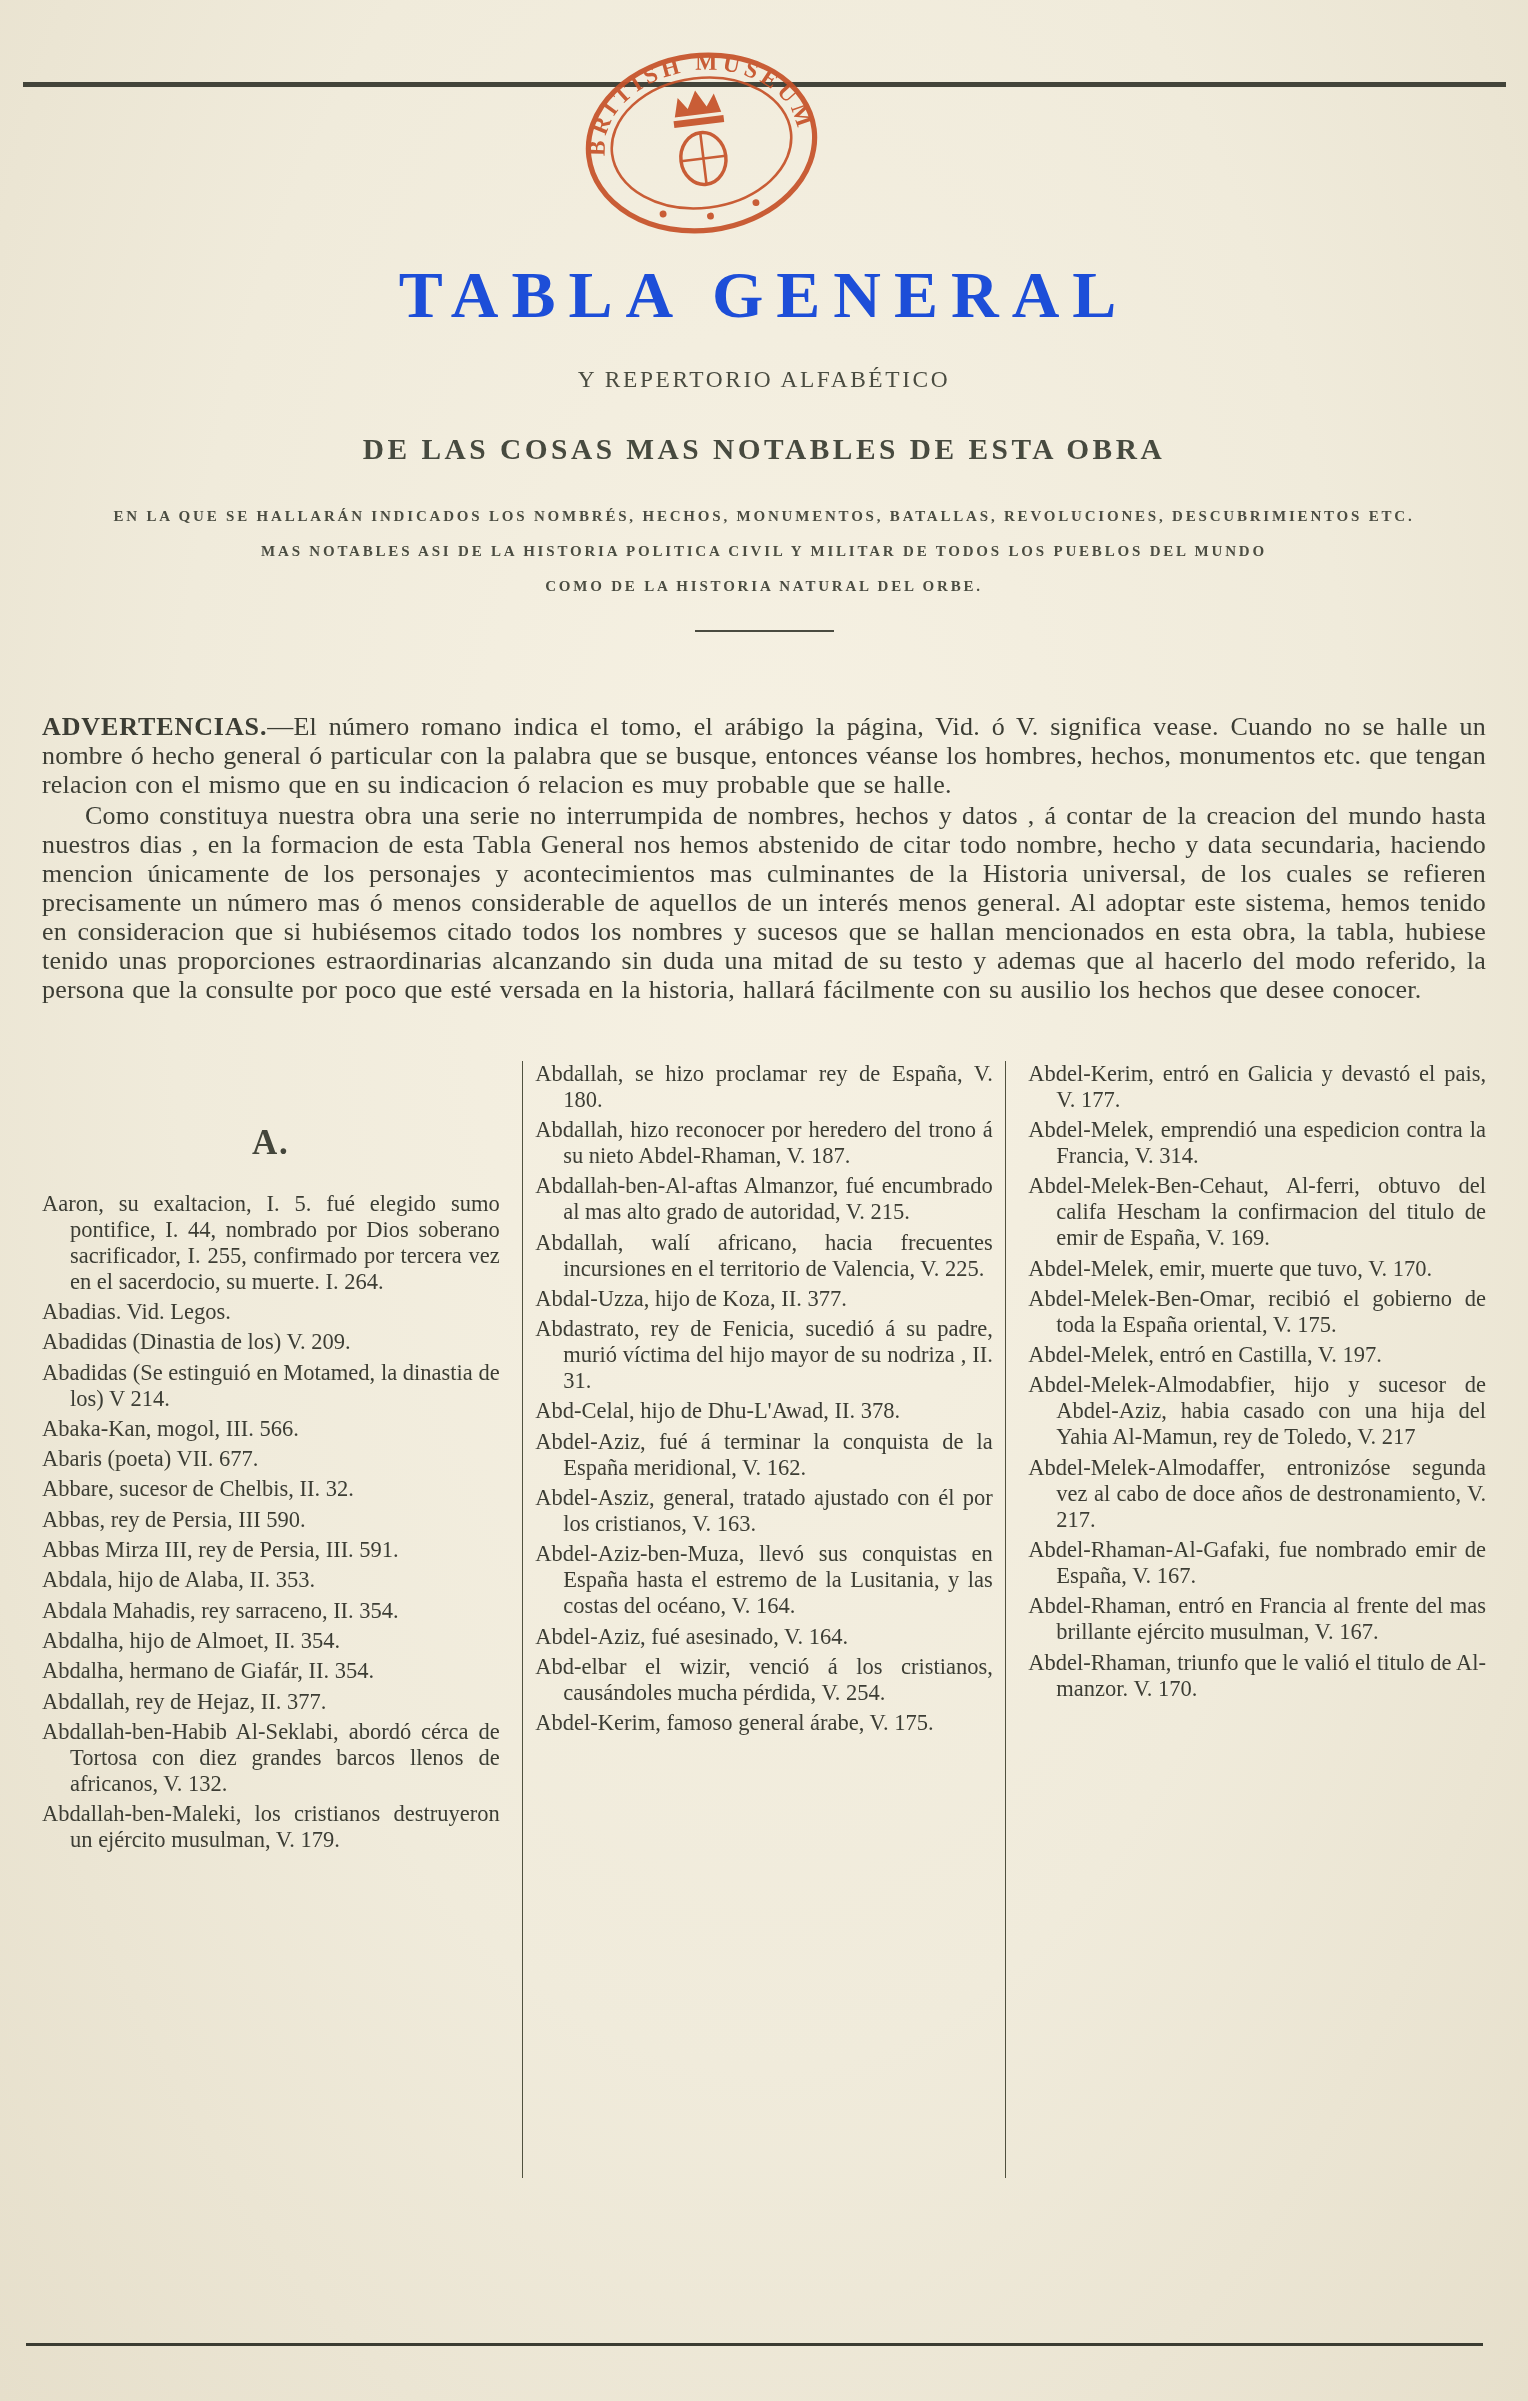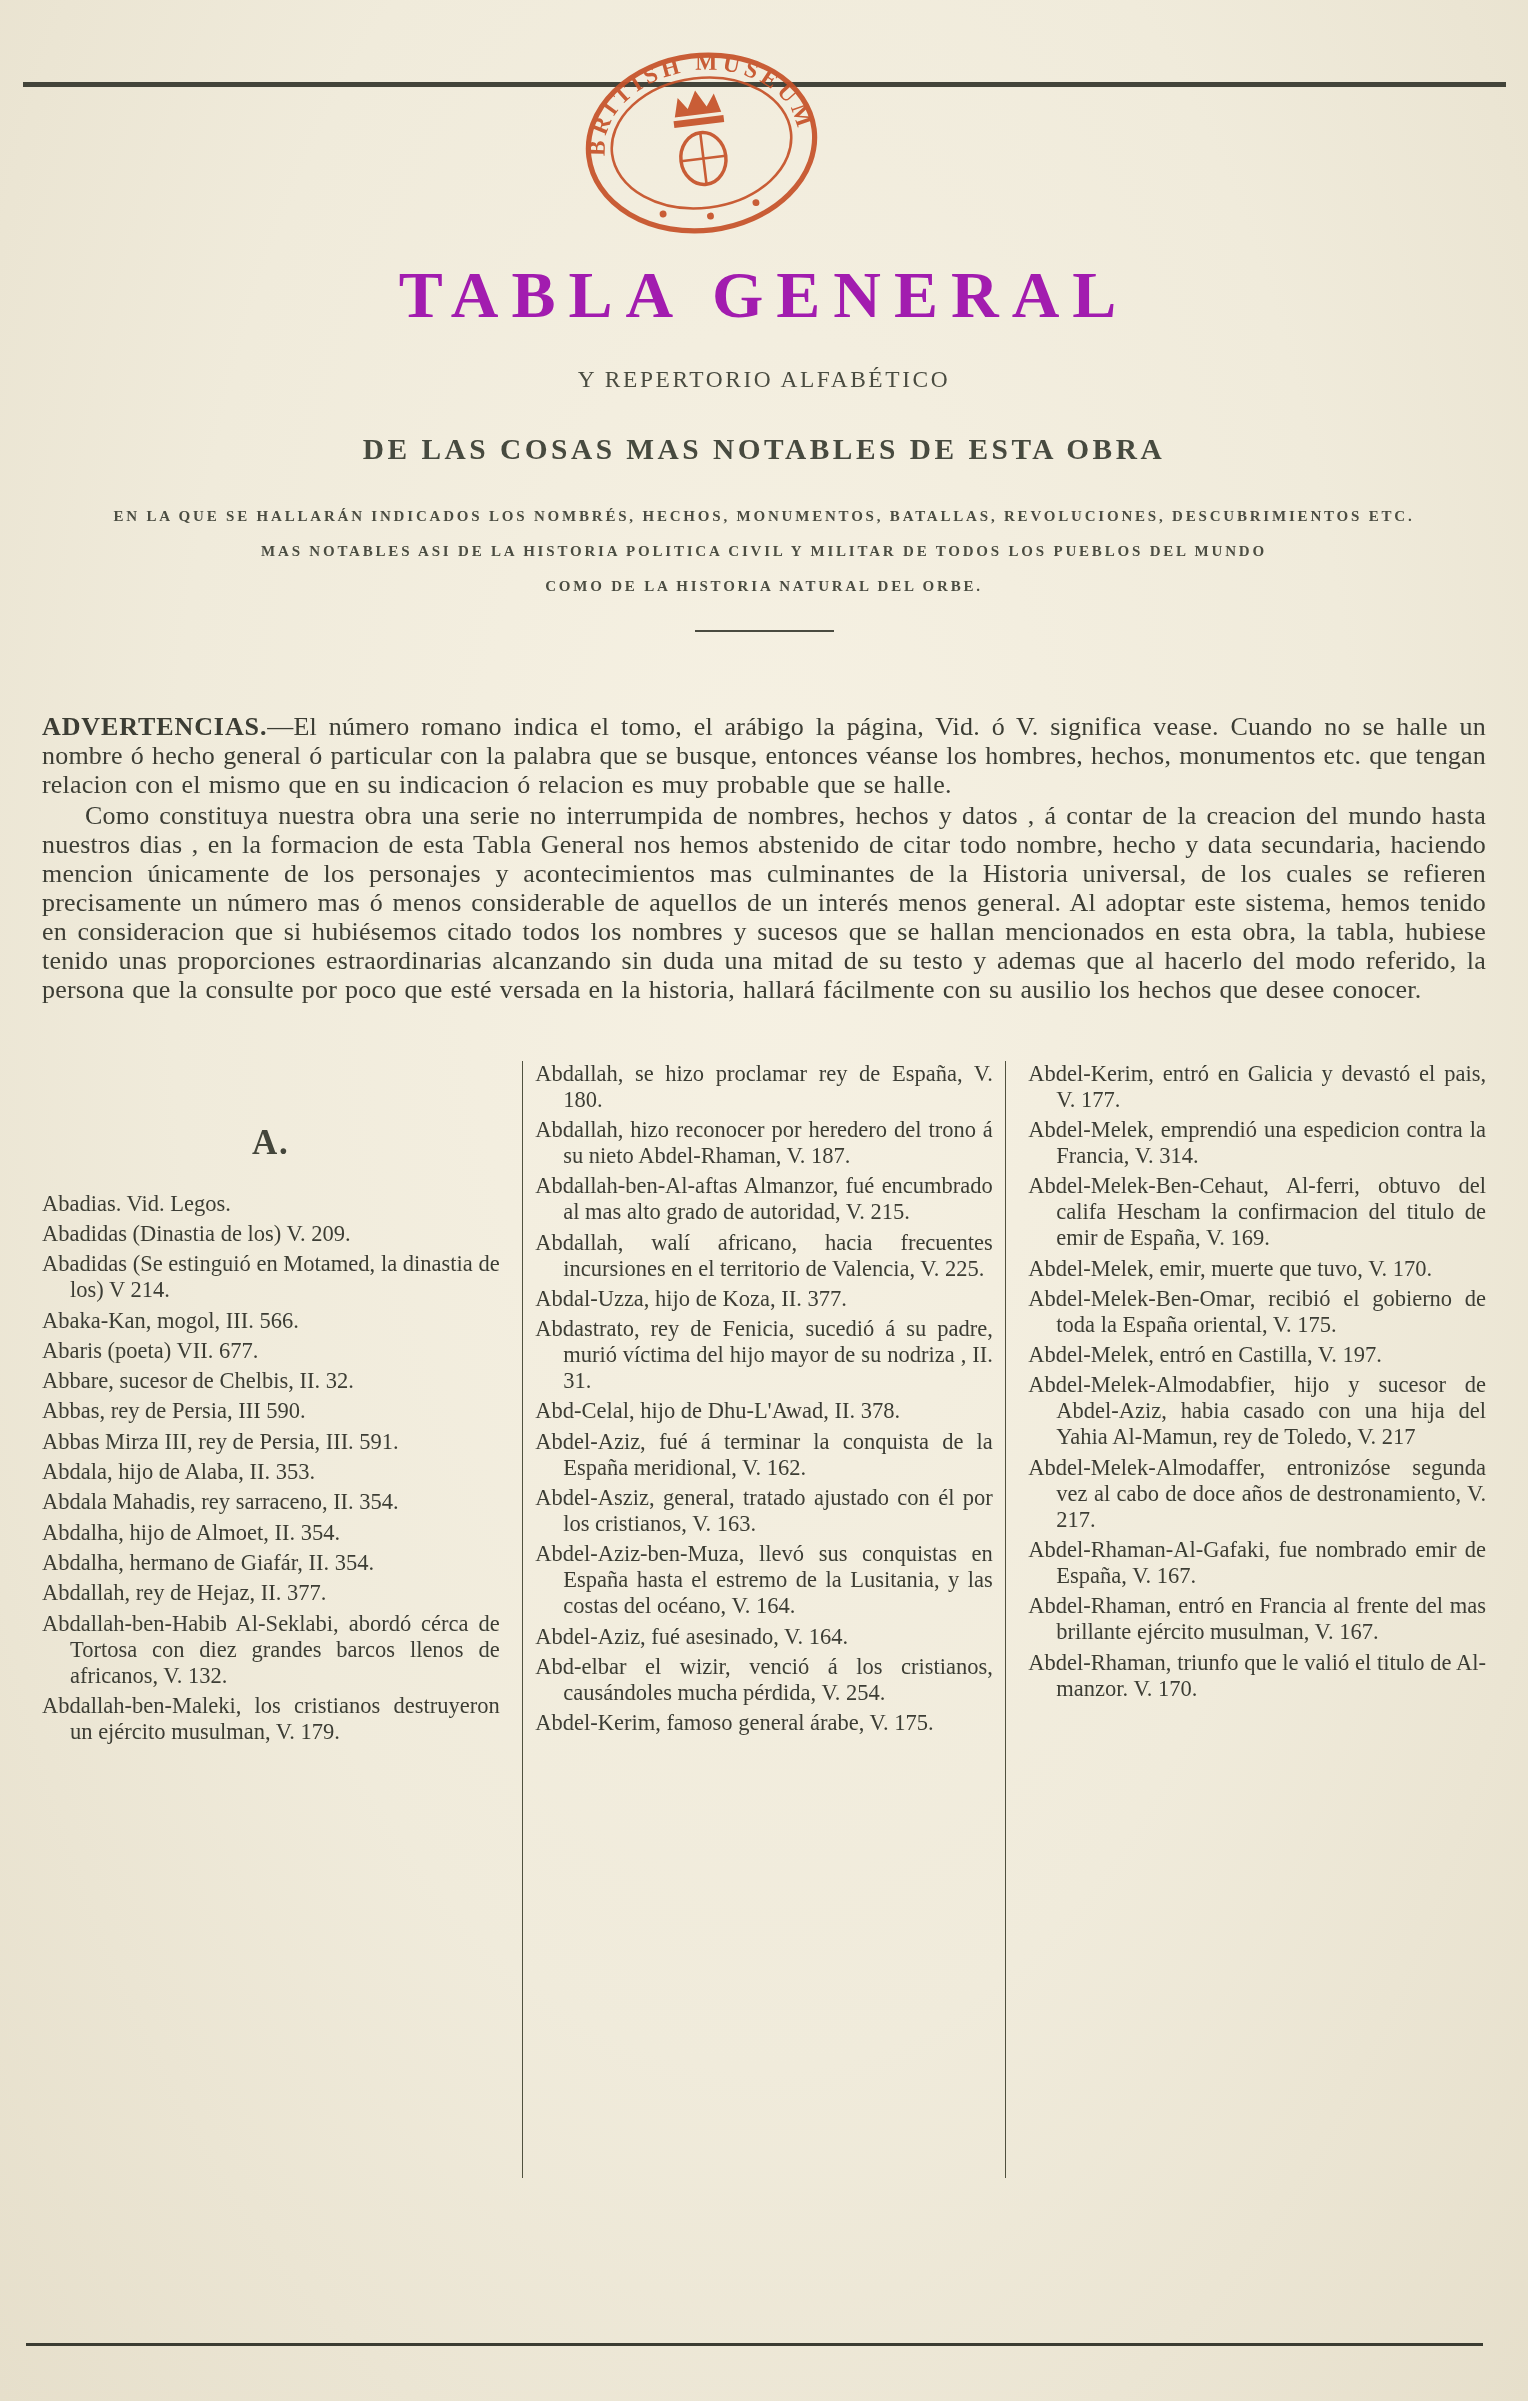--- a/index.html
+++ b/index.html
@@ -32,21 +32,21 @@
     width: 253px; height: 220px;
     opacity: 0.93;
   }
 
   .title-block { text-align: center; padding-top: 262px; color: #4b4e42; }
   .main-title {
     font-size: 66px;
     font-weight: bold;
     letter-spacing: 13px;
     line-height: 1;
-    color: #a21caf;
+    color: #1d4ed8;
   }
   .subtitle-1 {
     margin-top: 38px;
     font-size: 23.4px;
     font-weight: normal;
     letter-spacing: 2.6px;
     color: #4a4c41;
   }
   .subtitle-2 {
     margin-top: 40px;
@@ -167,20 +167,21 @@
     <p class="para"><span class="lead">ADVERTENCIAS.</span><span>—El número romano indica el tomo, el arábigo la página, Vid. ó V. significa vease. Cuando no se halle un nombre ó hecho general ó particular con la palabra que se busque, entonces véanse los hombres, hechos, monumentos etc. que tengan relacion con el mismo que en su indicacion ó relacion es muy probable que se halle.</span></p>
     <p class="para indented">Como constituya nuestra obra una serie no interrumpida de nombres, hechos y datos , á contar de la creacion del mundo hasta nuestros dias , en la formacion de esta Tabla General nos hemos abstenido de citar todo nombre, hecho y data secundaria, haciendo mencion únicamente de los personajes y acontecimientos mas culminantes de la Historia universal, de los cuales se refieren precisamente un número mas ó menos considerable de aquellos de un interés menos general. Al adoptar este sistema, hemos tenido en consideracion que si hubiésemos citado todos los nombres y sucesos que se hallan mencionados en esta obra, la tabla, hubiese tenido unas proporciones estraordinarias alcanzando sin duda una mitad de su testo y ademas que al hacerlo del modo referido, la persona que la consulte por poco que esté versada en la historia, hallará fácilmente con su ausilio los hechos que desee conocer.</p>
   </div>
 
   <div class="index">
 
     <div class="col col-1">
       <div class="section-letter">A.</div>
       <div class="entries">
 
+          <p class="entry">Aaron, su exaltacion, I. 5. fué elegido sumo pontifice, I. 44, nombrado por Dios soberano sacrificador, I. 255, confirmado por tercera vez en el sacerdocio, su muerte. I. 264.</p>
 
           <p class="entry">Abadias. Vid. Legos.</p>
 
           <p class="entry">Abadidas (Dinastia de los) V. 209.</p>
 
           <p class="entry">Abadidas (Se estinguió en Motamed, la dinastia de los) V 214.</p>
 
           <p class="entry">Abaka-Kan, mogol, III. 566.</p>
 
           <p class="entry">Abaris (poeta) VII. 677.</p>

